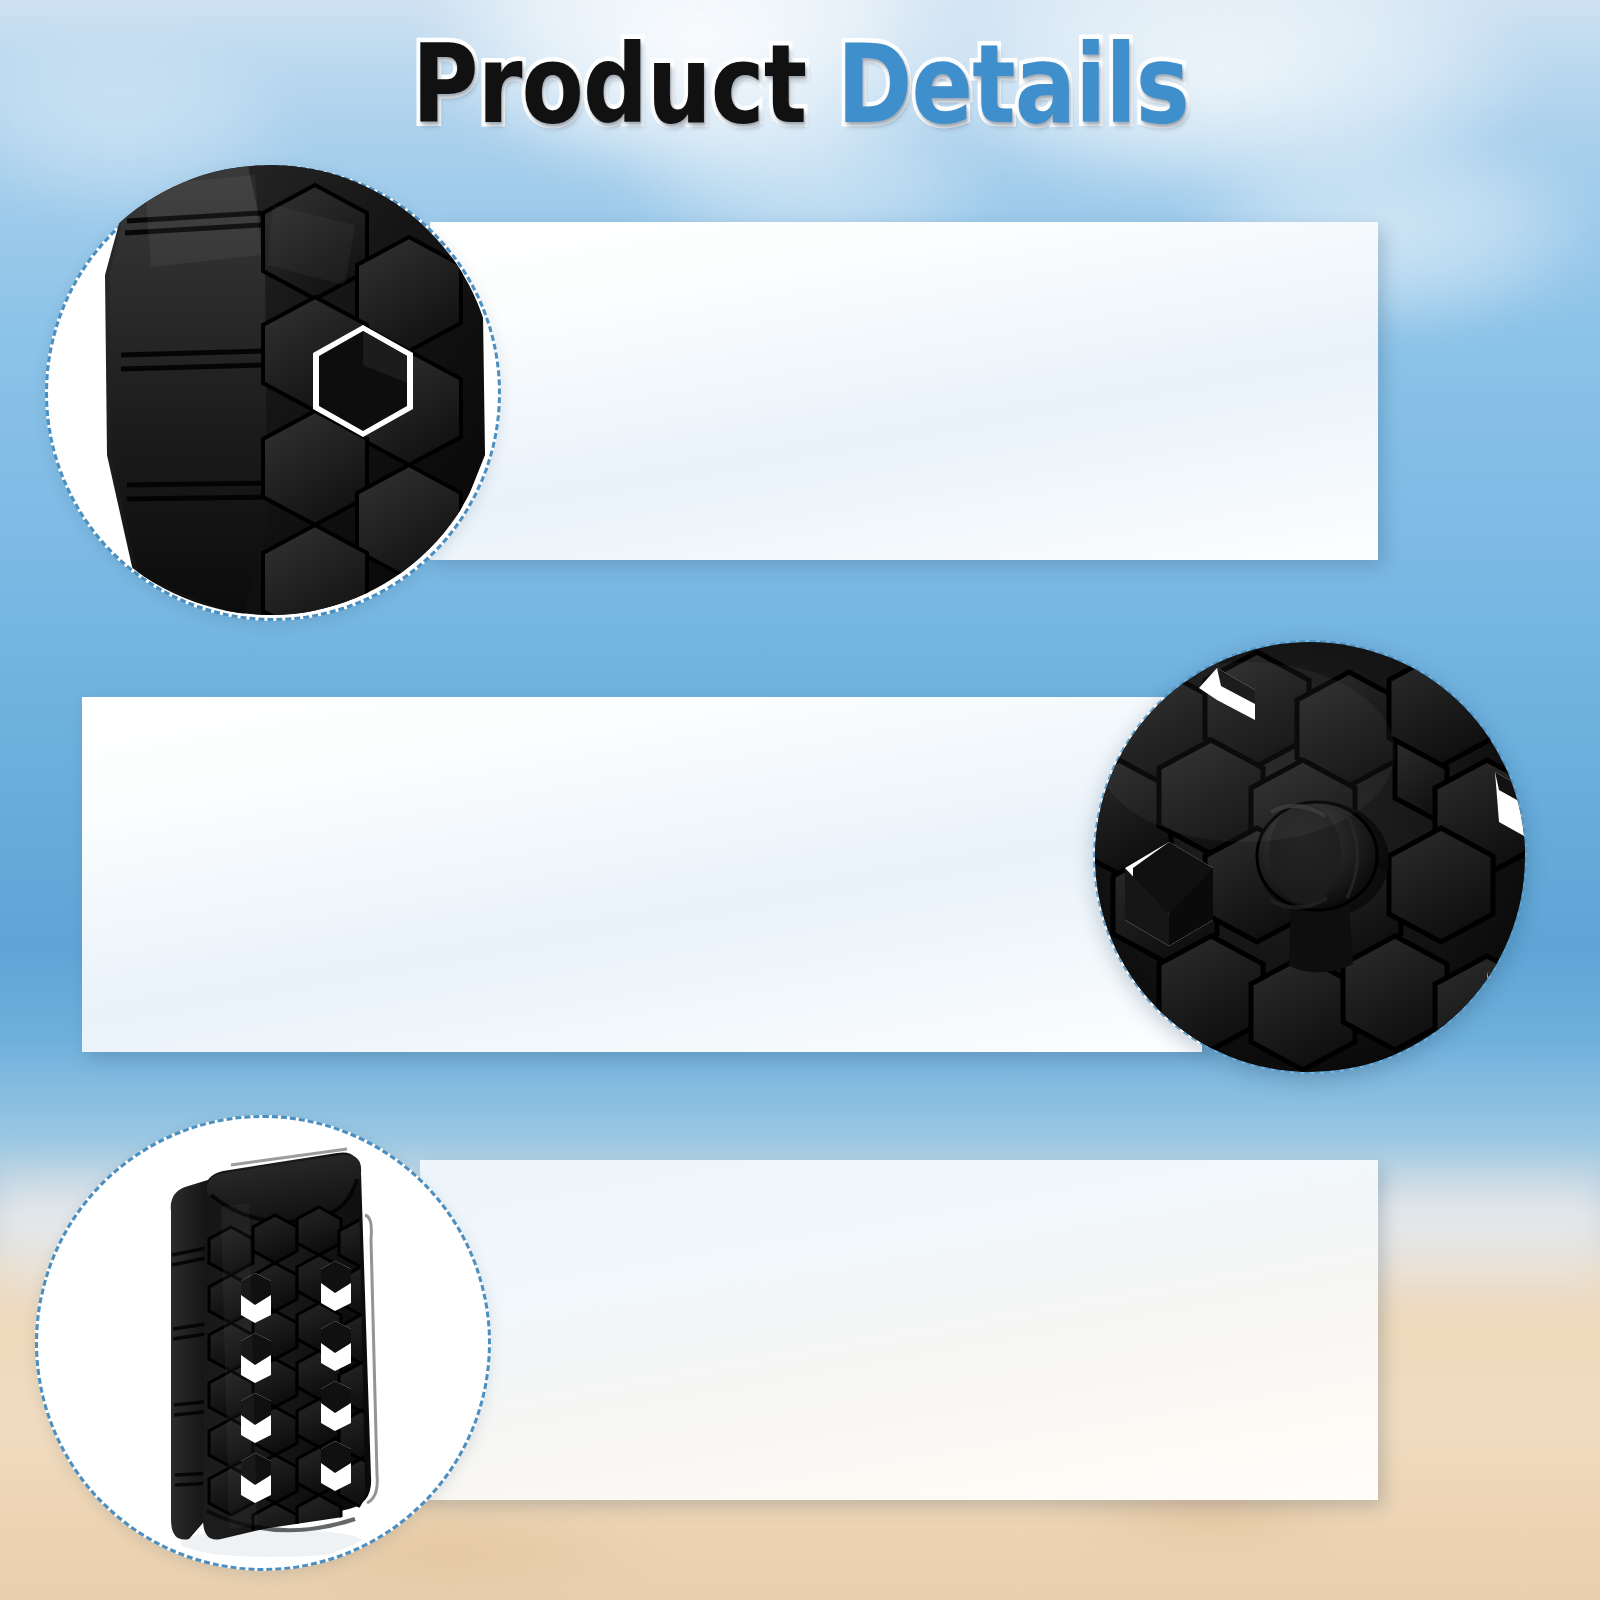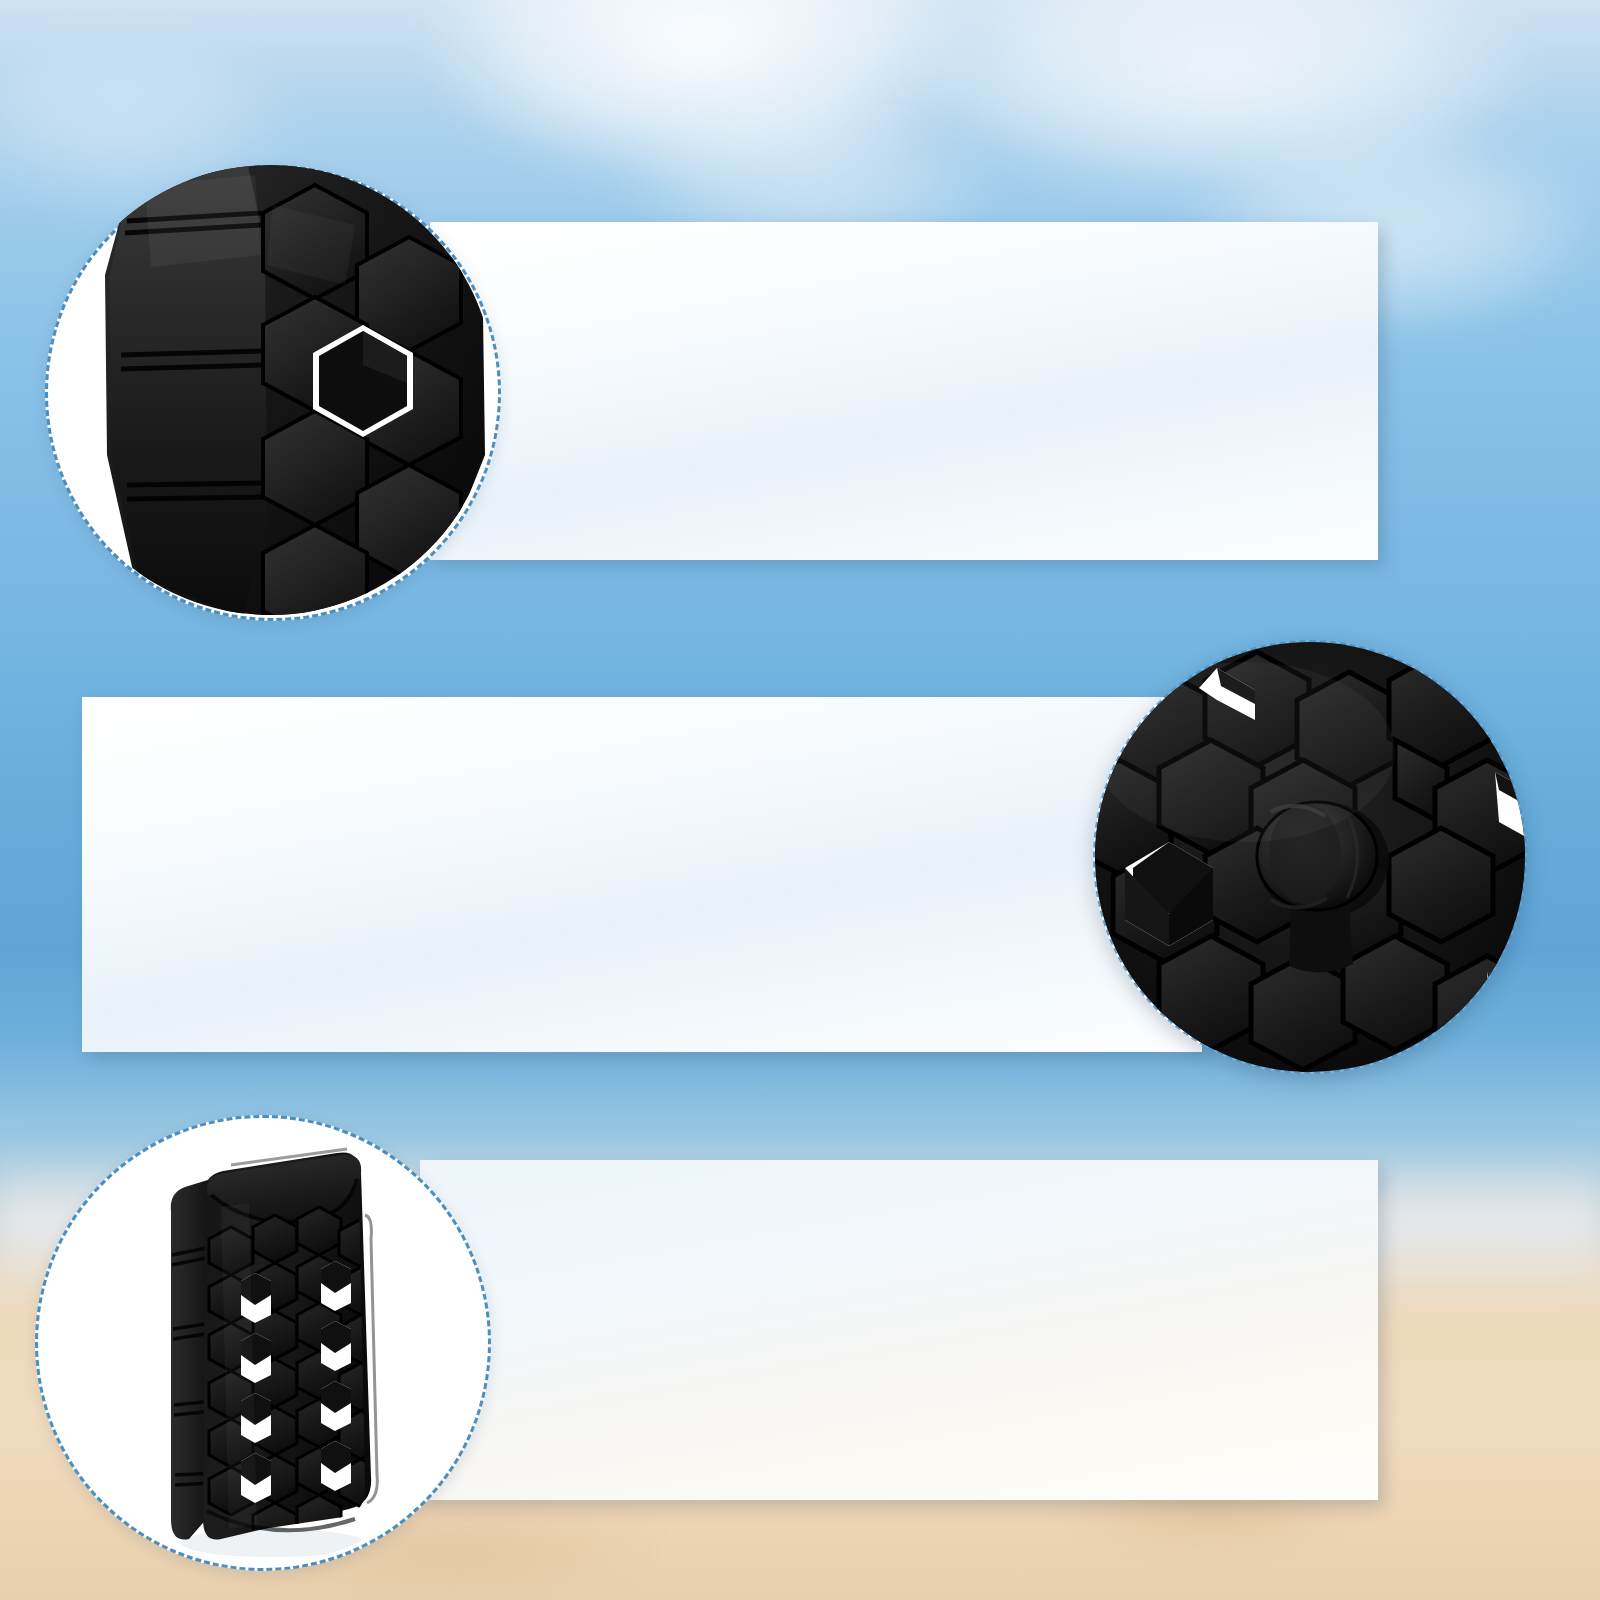--- a/index.html
+++ b/index.html
@@ -170,20 +170,25 @@
               background:linear-gradient(to bottom, rgba(255,255,255,0) 0%, rgba(236,238,240,.75) 48%, rgba(255,255,255,0) 100%);
               filter:blur(14px);"></div>
 
   <div class="bg-haze" style="left:1060px; top:1460px; width:300px; height:90px; border-radius:50%;
               background:radial-gradient(ellipse at center, rgba(214,178,136,.45) 0%, rgba(214,178,136,0) 70%);
               filter:blur(16px);"></div>
   <div class="bg-haze" style="left:240px; top:1500px; width:420px; height:100px; border-radius:50%;
               background:radial-gradient(ellipse at center, rgba(219,184,142,.40) 0%, rgba(219,184,142,0) 70%);
               filter:blur(18px);"></div>
 
+  <div class="title-wrap">
+    <div class="title">
+      <span class="t-dark">Product</span><span class="t-dark">&nbsp;</span><span class="t-blue">Details</span>
+    </div>
+  </div>
 
   <div class="card" style="left:430px; top:222px; width:948px; height:338px;"></div>
 
   <div class="card-inner" style="left:500px; top:288px; width:848px;">
     <div class="feat-title light" style="font-size:62px; line-height:1.05;">Silicone Material</div>
     <div class="divider" style="margin:26px 0 22px 0;"></div>
     <div class="feat-body">Durable, lightweight, waterproof
 and easy to clean</div>
   </div>
 

